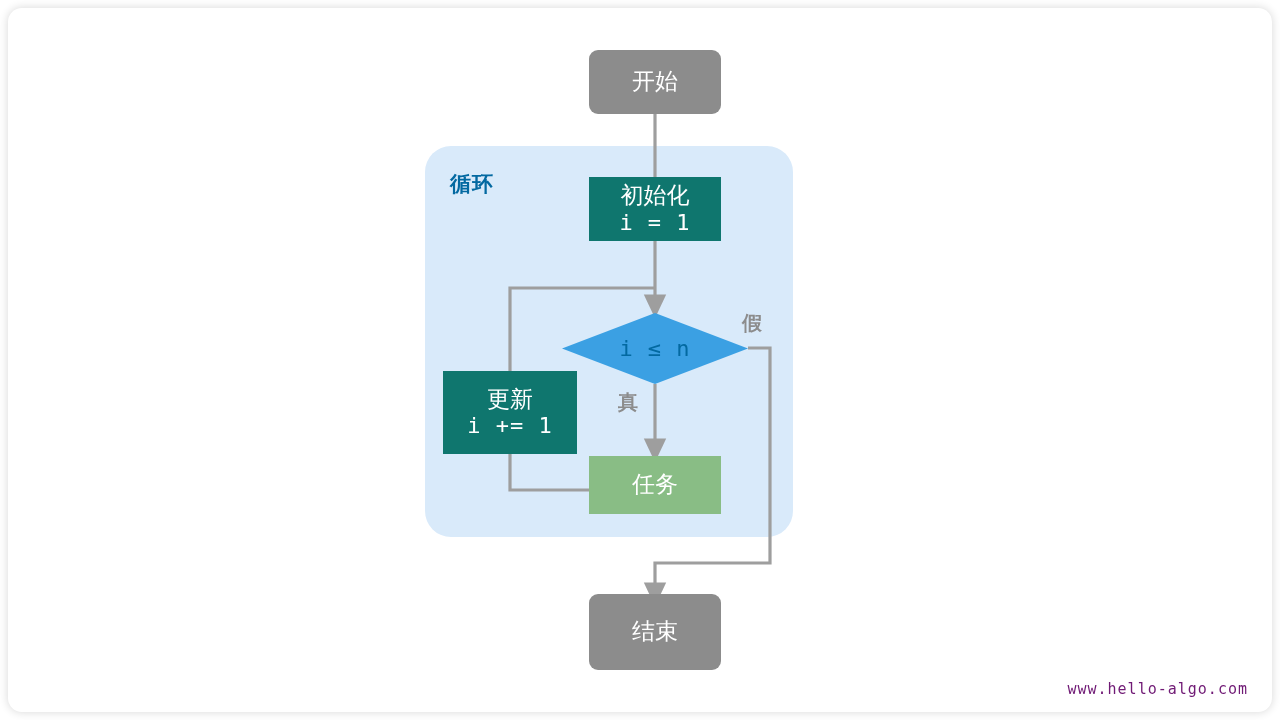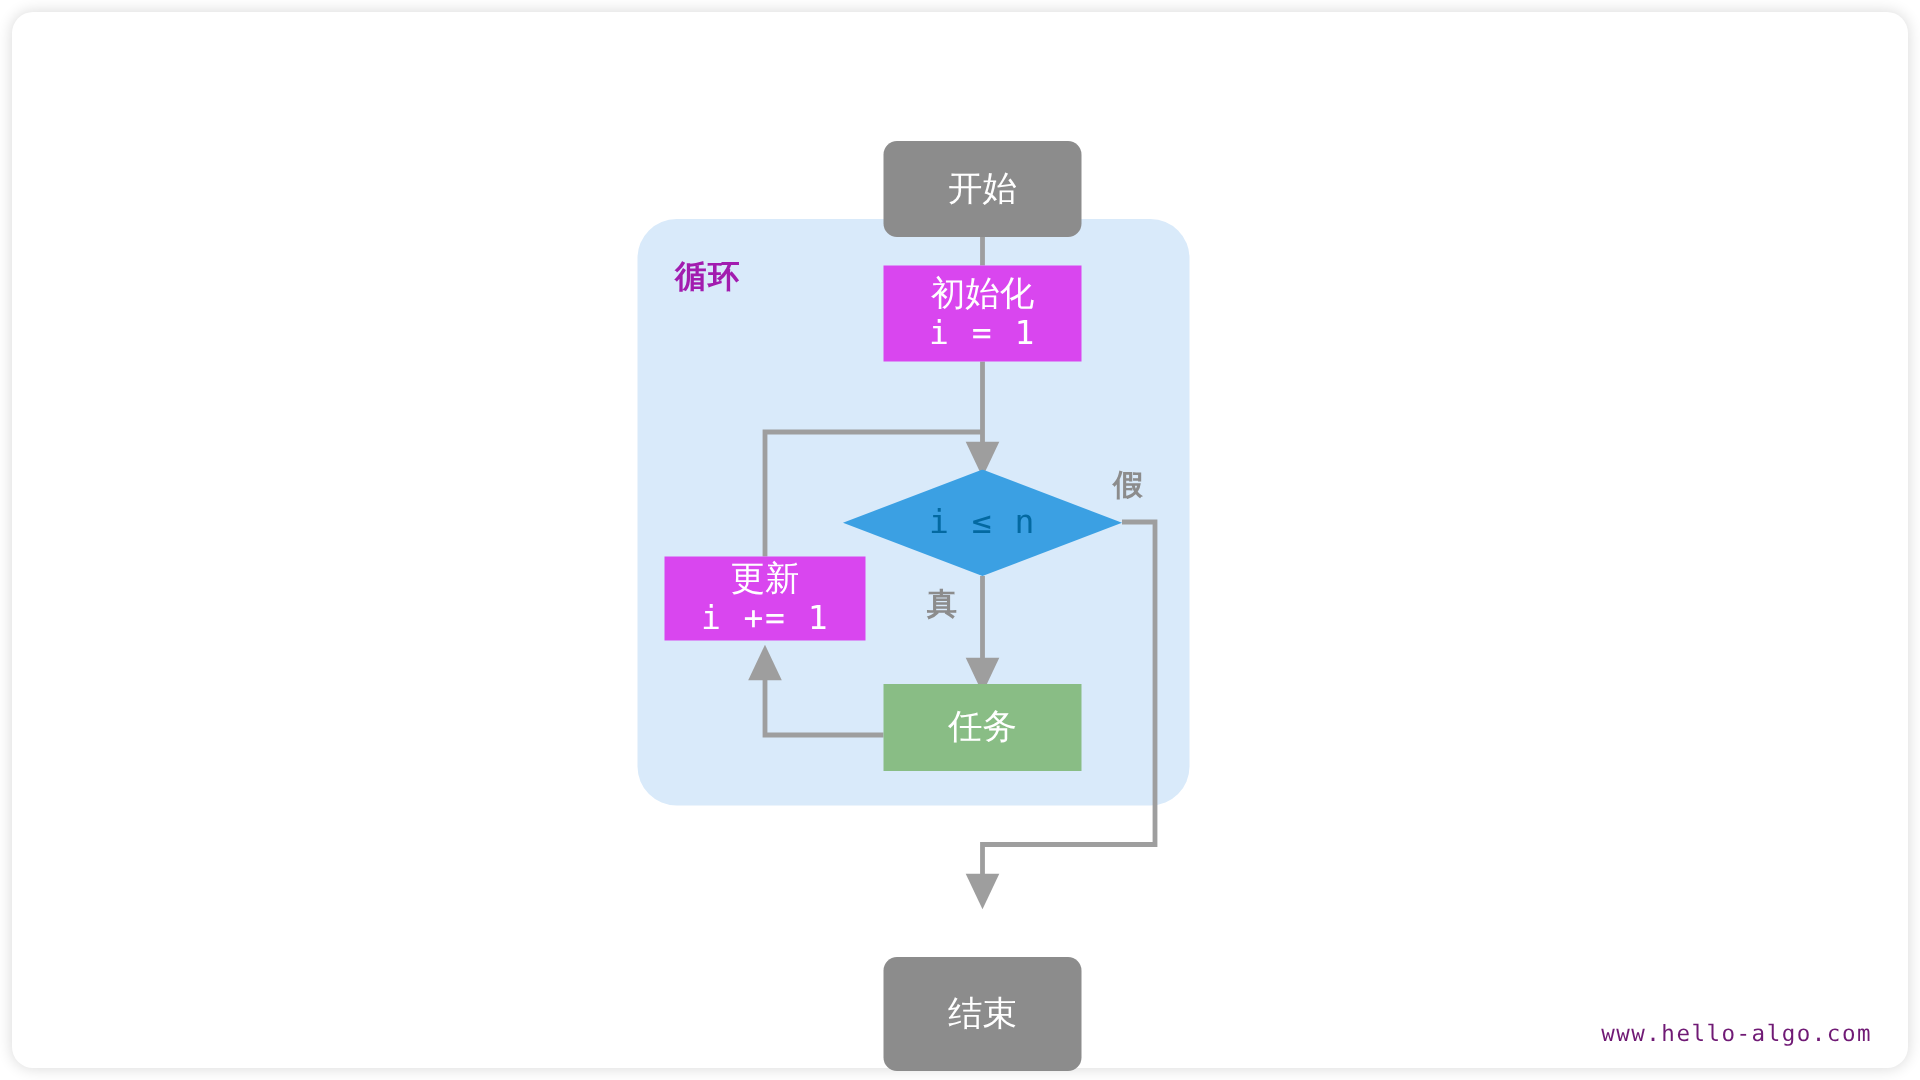--- a/index.html
+++ b/index.html
@@ -37,21 +37,21 @@
     height: 720px;
   }
   
   .loop-box {
     position: absolute;
     background: #d9eafa;
     border-radius: 26px;
   }
   .loop-label {
     position: absolute;
-    color: #a21caf;
+    color: #0369a1;
     font-weight: bold;
     font-size: 21px;
     letter-spacing: 1px;
     white-space: nowrap;
   }
   
   .node {
     position: absolute;
     display: flex;
     flex-direction: column;
@@ -67,24 +67,23 @@
     font-size: 23px;
   }
   .node .t2 {
     font-family: "DejaVu Sans Mono", "Liberation Mono", monospace;
     font-size: 22px;
     letter-spacing: 1px;
   }
   .node.terminal {
     background: #8c8c8c;
     border-radius: 9px;
-    margin-top: 44px;
   }
   .node.process {
-    background: #d946ef;
+    background: #0f766e;
   }
   .node.task {
     background: #89bd85;
   }
   .node.diamond {
     background: transparent;
   }
   .diamond-shape {
     position: absolute;
     left: 0;
@@ -162,21 +161,21 @@
     <span class="t2">i = 1</span>
   </div>
 
   <div class="node diamond" style="left:562px; top:313px; width:186px; height:71px;">
     <svg class="diamond-shape" viewBox="0 0 186 71" preserveAspectRatio="none">
       <polygon points="93,0 186,35.5 93,71 0,35.5" fill="#3ba0e3"></polygon>
     </svg>
     <span class="diamond-text">i ≤ n</span>
   </div>
 
-  <div class="node process" style="left:443px; top:371px; width:134px; height:56px;">
+  <div class="node process" style="left:443px; top:371px; width:134px; height:83px;">
     <span class="t1">更新</span>
     <span class="t2">i += 1</span>
   </div>
 
   <div class="node task" style="left:589px; top:456px; width:132px; height:58px;">
     <span class="t1">任务</span>
   </div>
 
   <div class="node terminal" style="left:589px; top:594px; width:132px; height:76px;">
     <span class="t1">结束</span>

